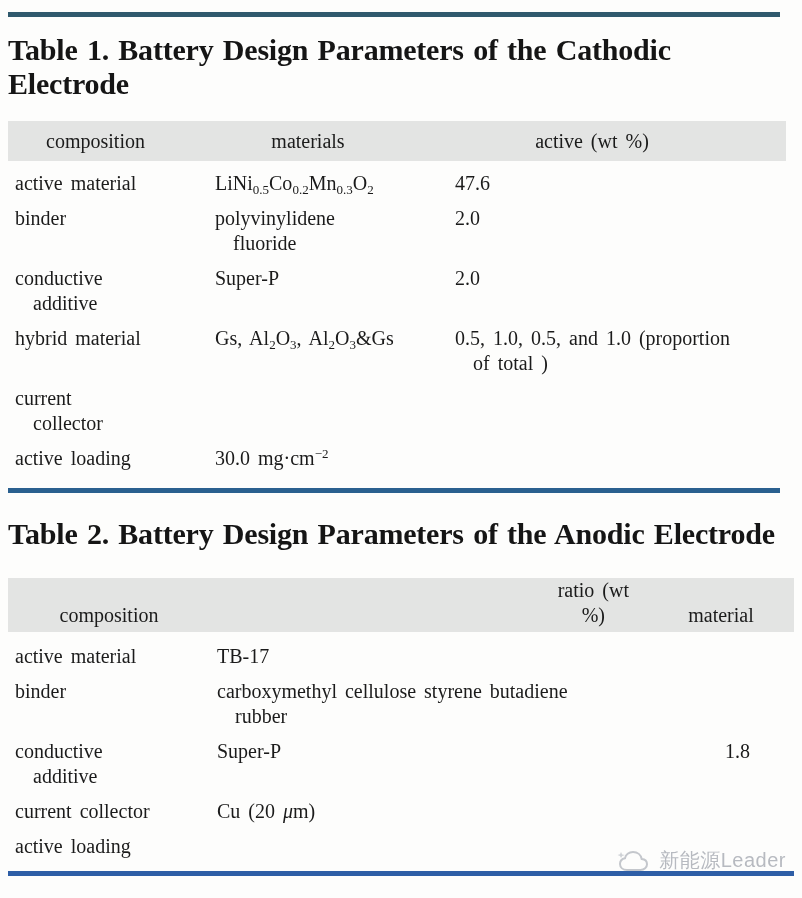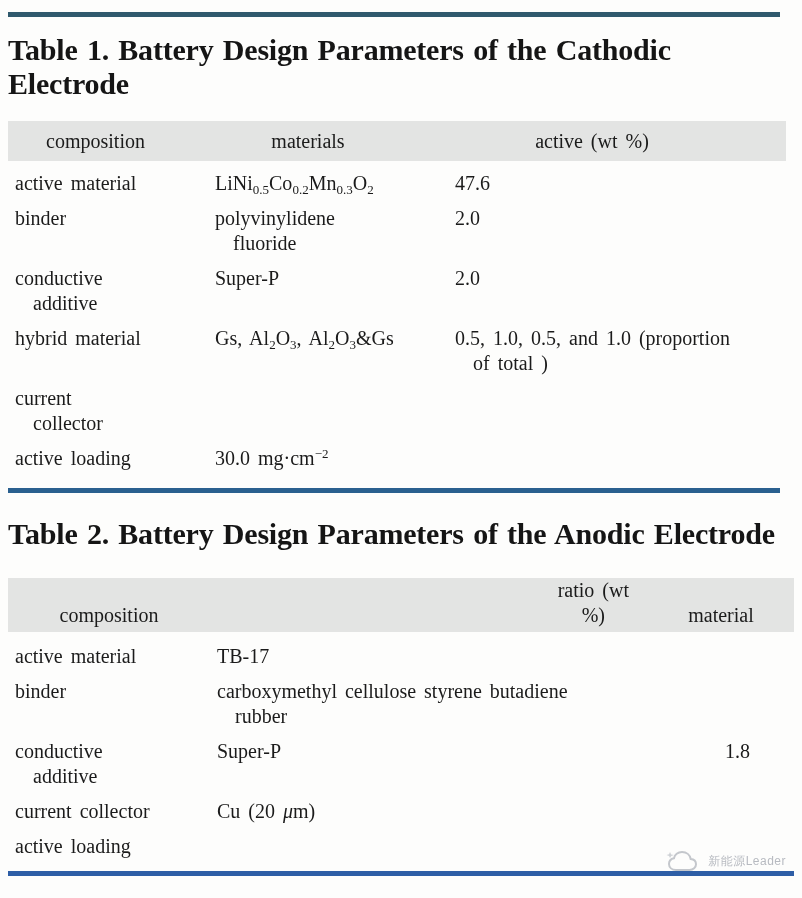--- a/index.html
+++ b/index.html
@@ -55,21 +55,21 @@
   #t2-body .c3{text-align:right;padding:0 44px 0 0;text-indent:0;}
 
   sub{font-size:13px;vertical-align:-4px;line-height:0;}
   sup{font-size:13px;vertical-align:7px;line-height:0;}
 
   #watermark{
     position:absolute;right:16px;bottom:24px;
     display:flex;align-items:center;gap:6px;
     color:var(--watermark,#b7bac0);
     font-family:"Liberation Sans","DejaVu Sans",sans-serif;
-    font-size:12px;letter-spacing:0.5px;
+    font-size:20px;letter-spacing:0.5px;
     text-shadow:0 0 2px #ffffff;
     white-space:nowrap;
     margin-top:8px;
   }
 </style>
 </head>
 <body style="--rule_top: #30596d; --rule_mid: #2a608f; --rule_bottom: #2e5ea6; --header_bg: #e3e4e3; --text: #1b1b1b; --watermark: #b7bac0;">
 
 <div class="rule" id="rule-top"></div>
 

